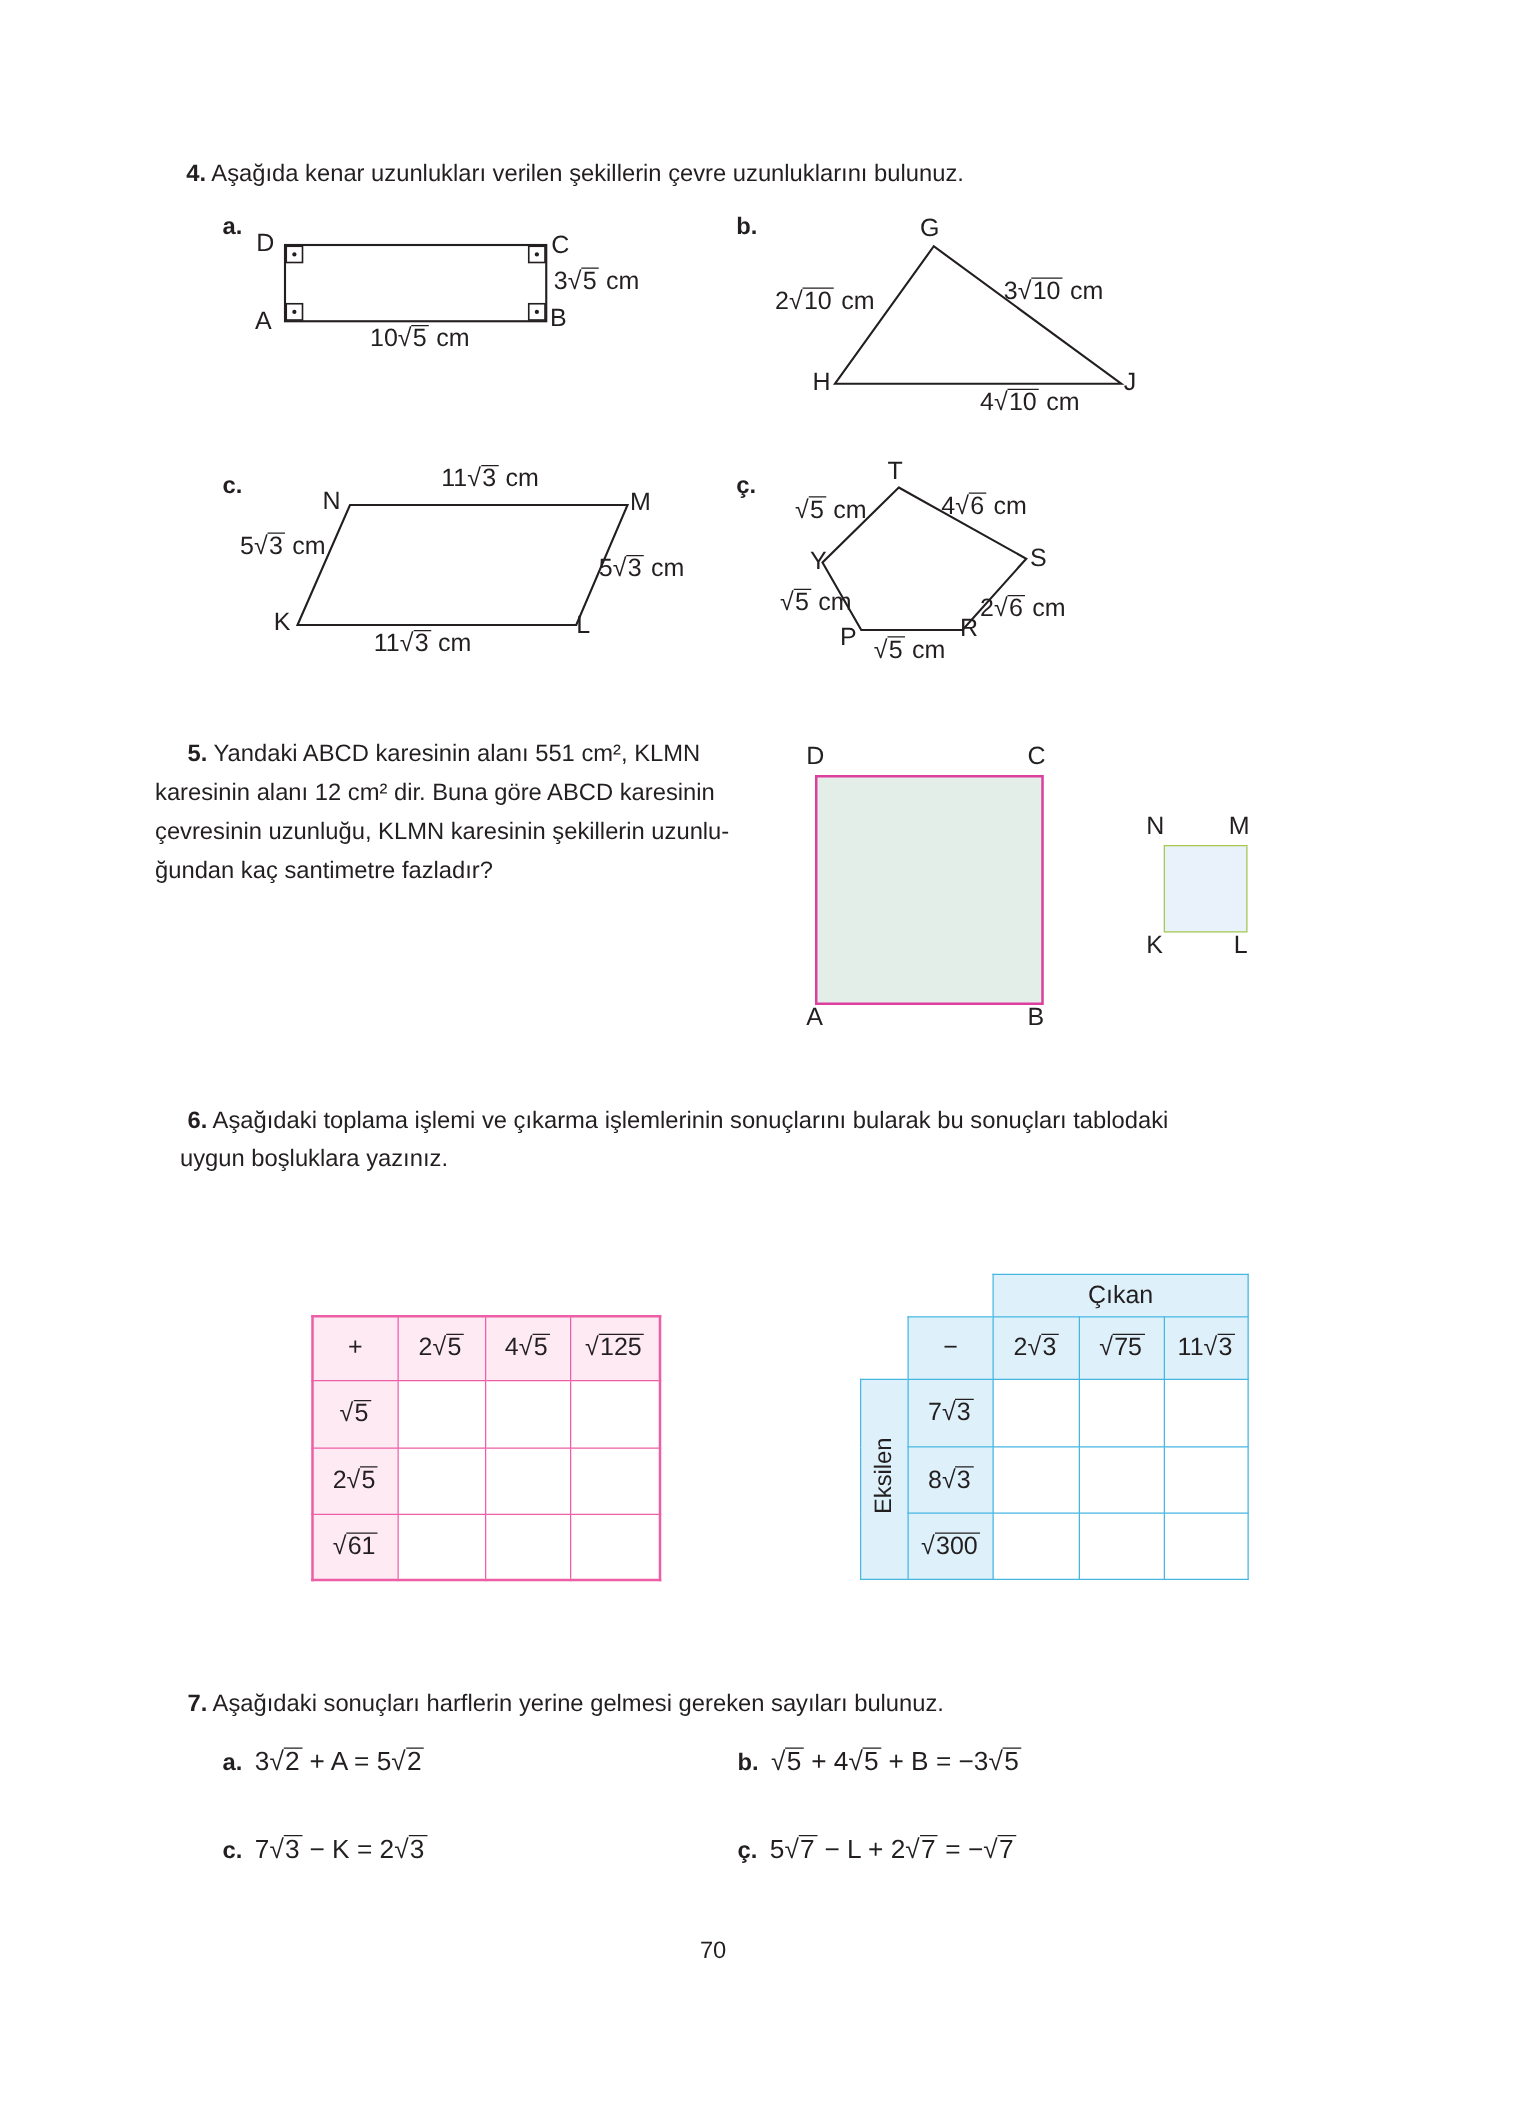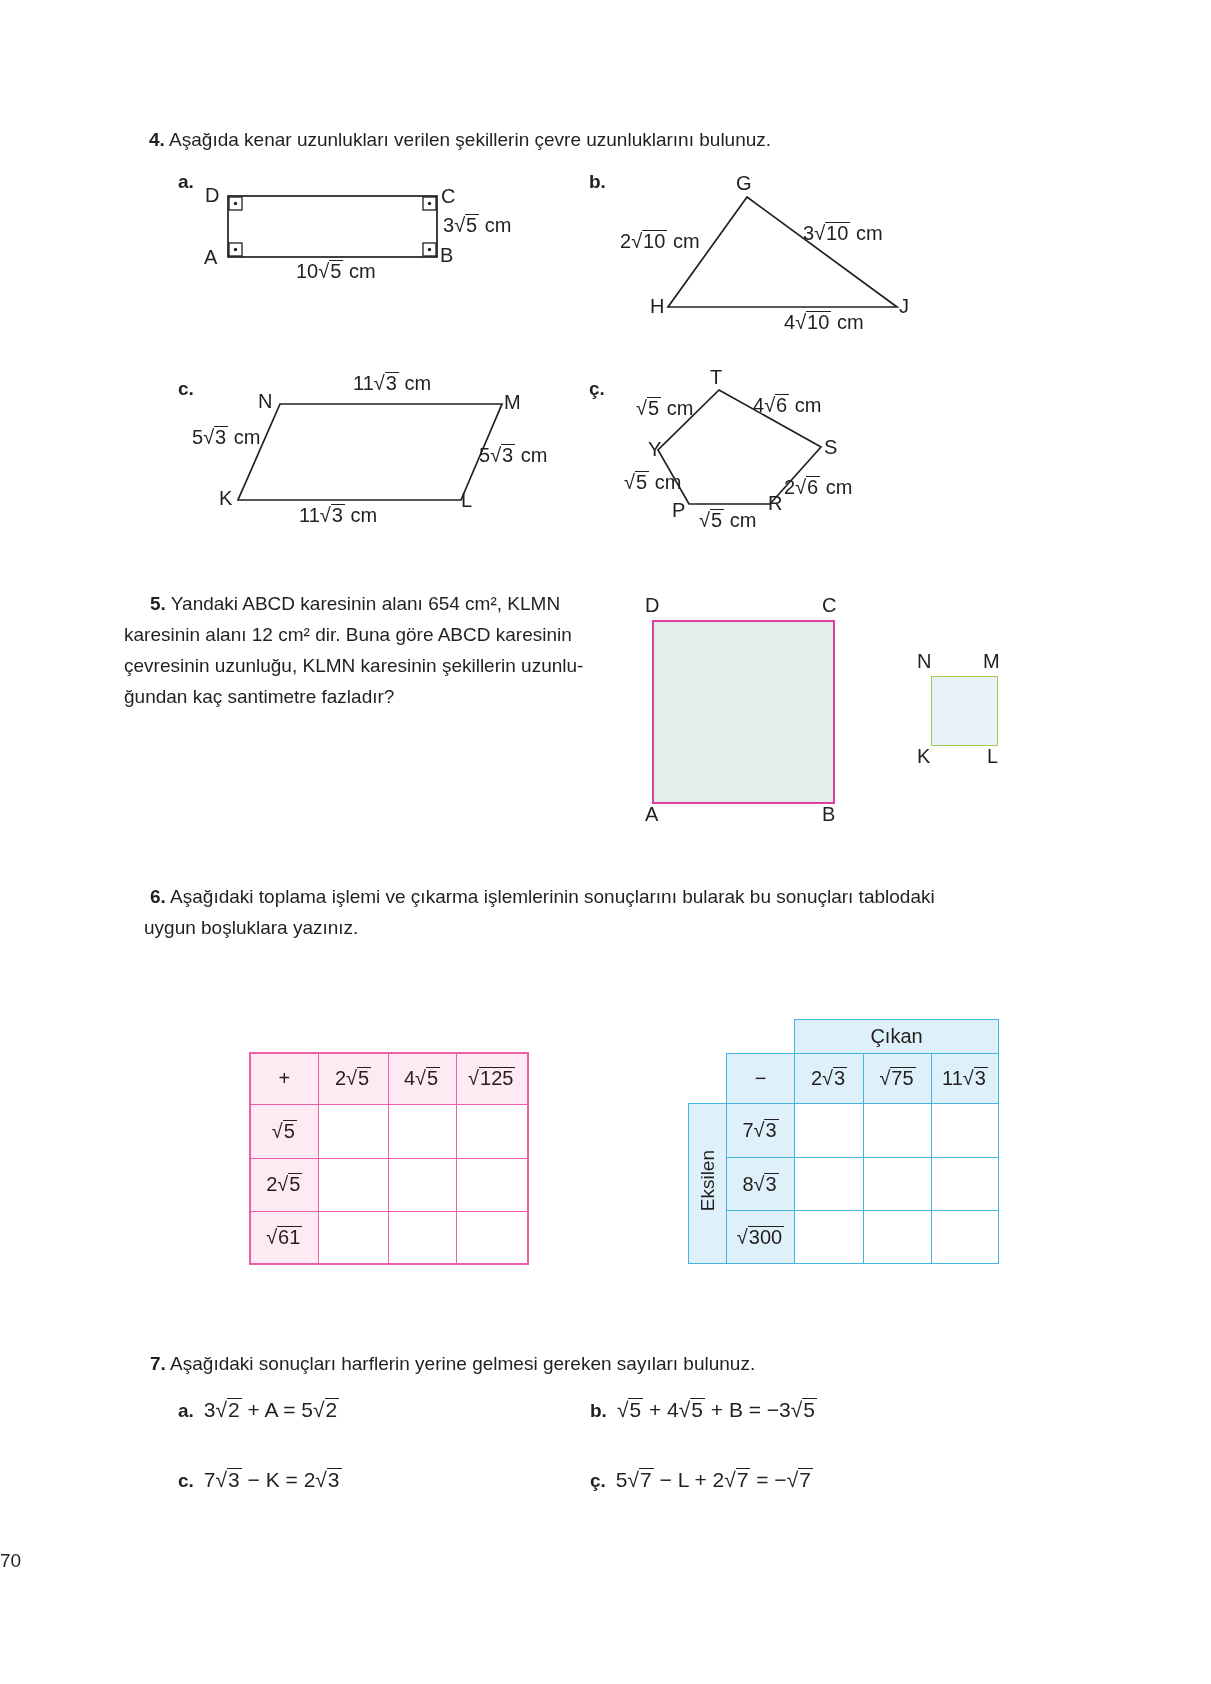--- a/index.html
+++ b/index.html
@@ -104,21 +104,21 @@
   <div class="abs vtx" style="left:824px;top:436px;">S</div>
   <div class="abs vtx" style="left:648px;top:438px;">Y</div>
   <div class="abs lbl math" style="left:624px;top:471px;"><span class="rt">√<span class="vin">5</span></span> cm</div>
   <div class="abs lbl math" style="left:784px;top:476px;">2<span class="rt">√<span class="vin">6</span></span> cm</div>
   <div class="abs vtx" style="left:672px;top:499px;">P</div>
   <div class="abs vtx" style="left:768px;top:492px;">R</div>
   <div class="abs lbl math" style="left:699px;top:509px;"><span class="rt">√<span class="vin">5</span></span> cm</div>
 
   <div class="abs txt" style="left:150px;top:591px;">
     <span class="bold">5.</span>
-    <span>Yandaki ABCD karesinin alanı 654 cm², KLMN</span>
+    <span>Yandaki ABCD karesinin alanı 551 cm², KLMN</span>
   </div>
   <div class="abs txt" style="left:124px;top:622px;">karesinin alanı 12 cm² dir. Buna göre ABCD karesinin</div>
   <div class="abs txt" style="left:124px;top:653px;">çevresinin uzunluğu, KLMN karesinin şekillerin uzunlu-</div>
   <div class="abs txt" style="left:124px;top:684px;">ğundan kaç santimetre fazladır?</div>
 
   <div class="abs bigsq" style="left:652px;top:620px;width:179px;height:180px;"></div>
   <div class="abs vtx" style="left:645px;top:594px;">D</div>
   <div class="abs vtx" style="left:822px;top:594px;">C</div>
   <div class="abs vtx" style="left:645px;top:803px;">A</div>
   <div class="abs vtx" style="left:822px;top:803px;">B</div>
@@ -222,15 +222,15 @@
   <div class="abs eq" style="left:590px;top:1398px;">
     <span class="eqlbl">b.</span><span class="math"><span class="rt">√<span class="vin">5</span></span> + 4<span class="rt">√<span class="vin">5</span></span> + B = −3<span class="rt">√<span class="vin">5</span></span></span>
   </div>
   <div class="abs eq" style="left:178px;top:1468px;">
     <span class="eqlbl">c.</span><span class="math">7<span class="rt">√<span class="vin">3</span></span> − K = 2<span class="rt">√<span class="vin">3</span></span></span>
   </div>
   <div class="abs eq" style="left:590px;top:1468px;">
     <span class="eqlbl">ç.</span><span class="math">5<span class="rt">√<span class="vin">7</span></span> − L + 2<span class="rt">√<span class="vin">7</span></span> = −<span class="rt">√<span class="vin">7</span></span></span>
   </div>
 
-  <div class="abs txt" style="left:0;top:1548px;width:1141px;">70</div>
+  <div class="abs txt" style="left:0;top:1548px;width:1141px;text-align:center;">70</div>
 
 </div>
 
 </body></html>

